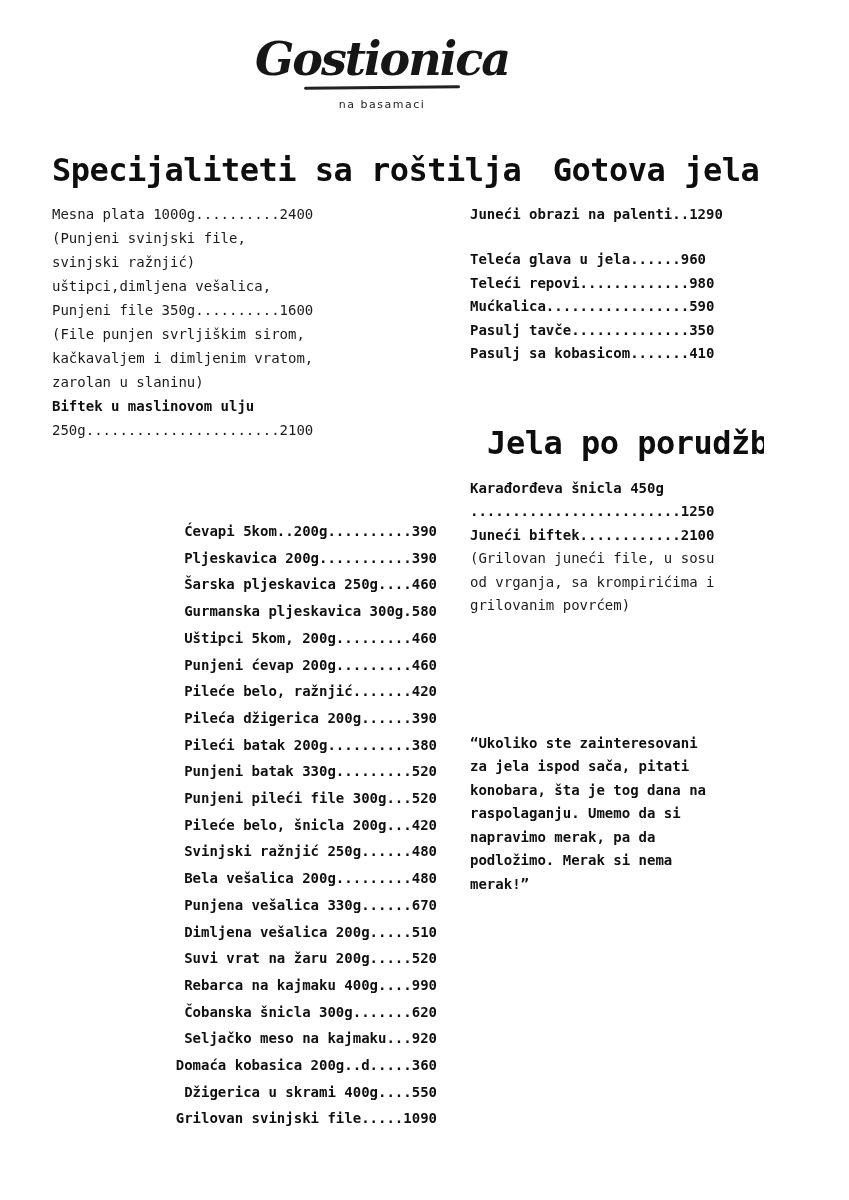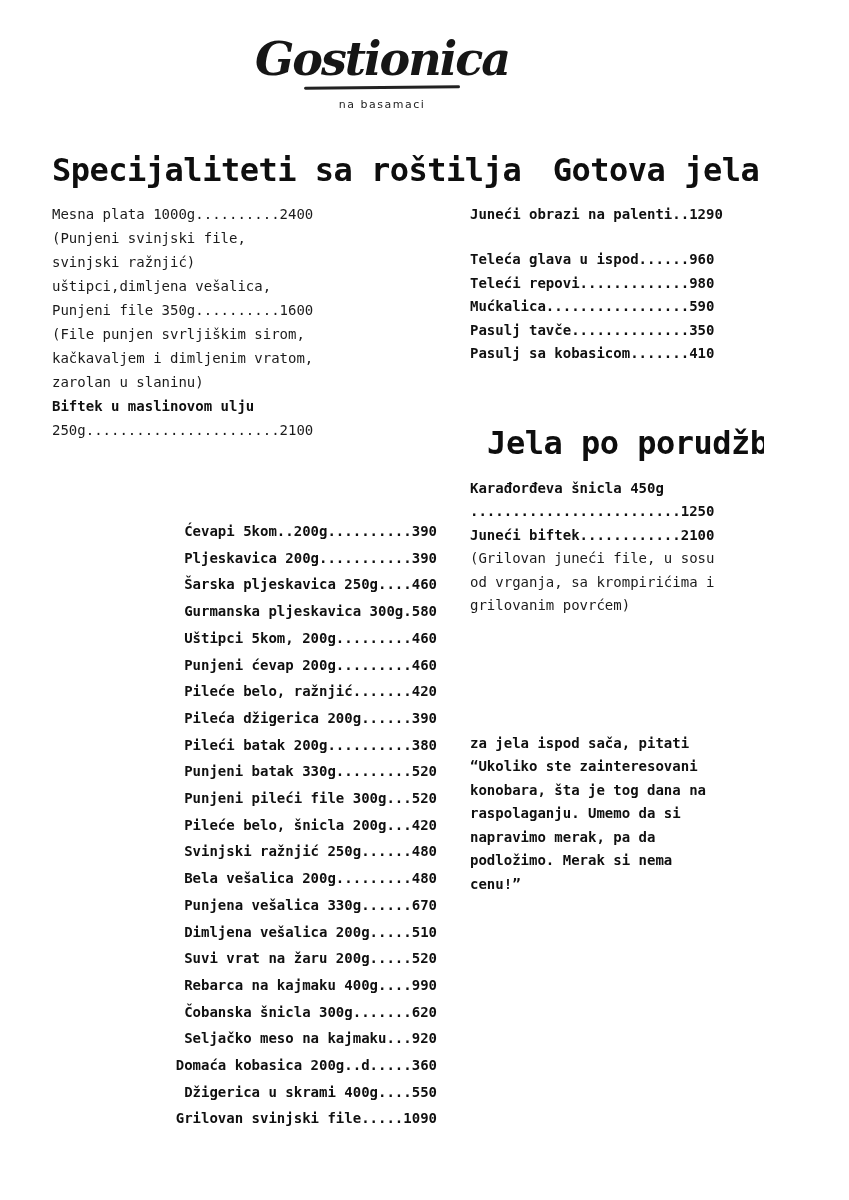--- a/index.html
+++ b/index.html
@@ -138,42 +138,42 @@
   </div>
 
   <div class="col-right">
     <h2 class="heading">Gotova jela</h2>
 
     <div class="featured">
       <div class="mline bold">Juneći obrazi na palenti..1290</div>
     </div>
 
     <div class="gotova">
-        <div class="mline bold">Teleća glava u ispod......960</div>
+        <div class="mline bold">Teleća glava u jela......960</div>
         <div class="mline bold">Teleći repovi.............980</div>
         <div class="mline bold">Mućkalica.................590</div>
         <div class="mline bold">Pasulj tavče..............350</div>
         <div class="mline bold">Pasulj sa kobasicom.......410</div>
       </div>
 
     <h2 class="heading heading-2">Jela po porudžbini</h2>
 
     <div class="porudzbina">
         <div class="mline bold">Karađorđeva šnicla 450g</div>
         <div class="mline bold">.........................1250</div>
         <div class="mline bold">Juneći biftek............2100</div>
         <div class="mline">(Grilovan juneći file, u sosu</div>
         <div class="mline">od vrganja, sa krompirićima i</div>
         <div class="mline">grilovanim povrćem)</div>
       </div>
 
     <div class="quote">
+        <div class="mline bold">“Ukoliko ste zainteresovani</div>
         <div class="mline bold">za jela ispod sača, pitati</div>
-        <div class="mline bold">“Ukoliko ste zainteresovani</div>
         <div class="mline bold">konobara, šta je tog dana na</div>
         <div class="mline bold">raspolaganju. Umemo da si</div>
         <div class="mline bold">napravimo merak, pa da</div>
         <div class="mline bold">podložimo. Merak si nema</div>
-        <div class="mline bold">cenu!”</div>
+        <div class="mline bold">merak!”</div>
       </div>
   </div>
 
 </div>
 
 </body></html>

